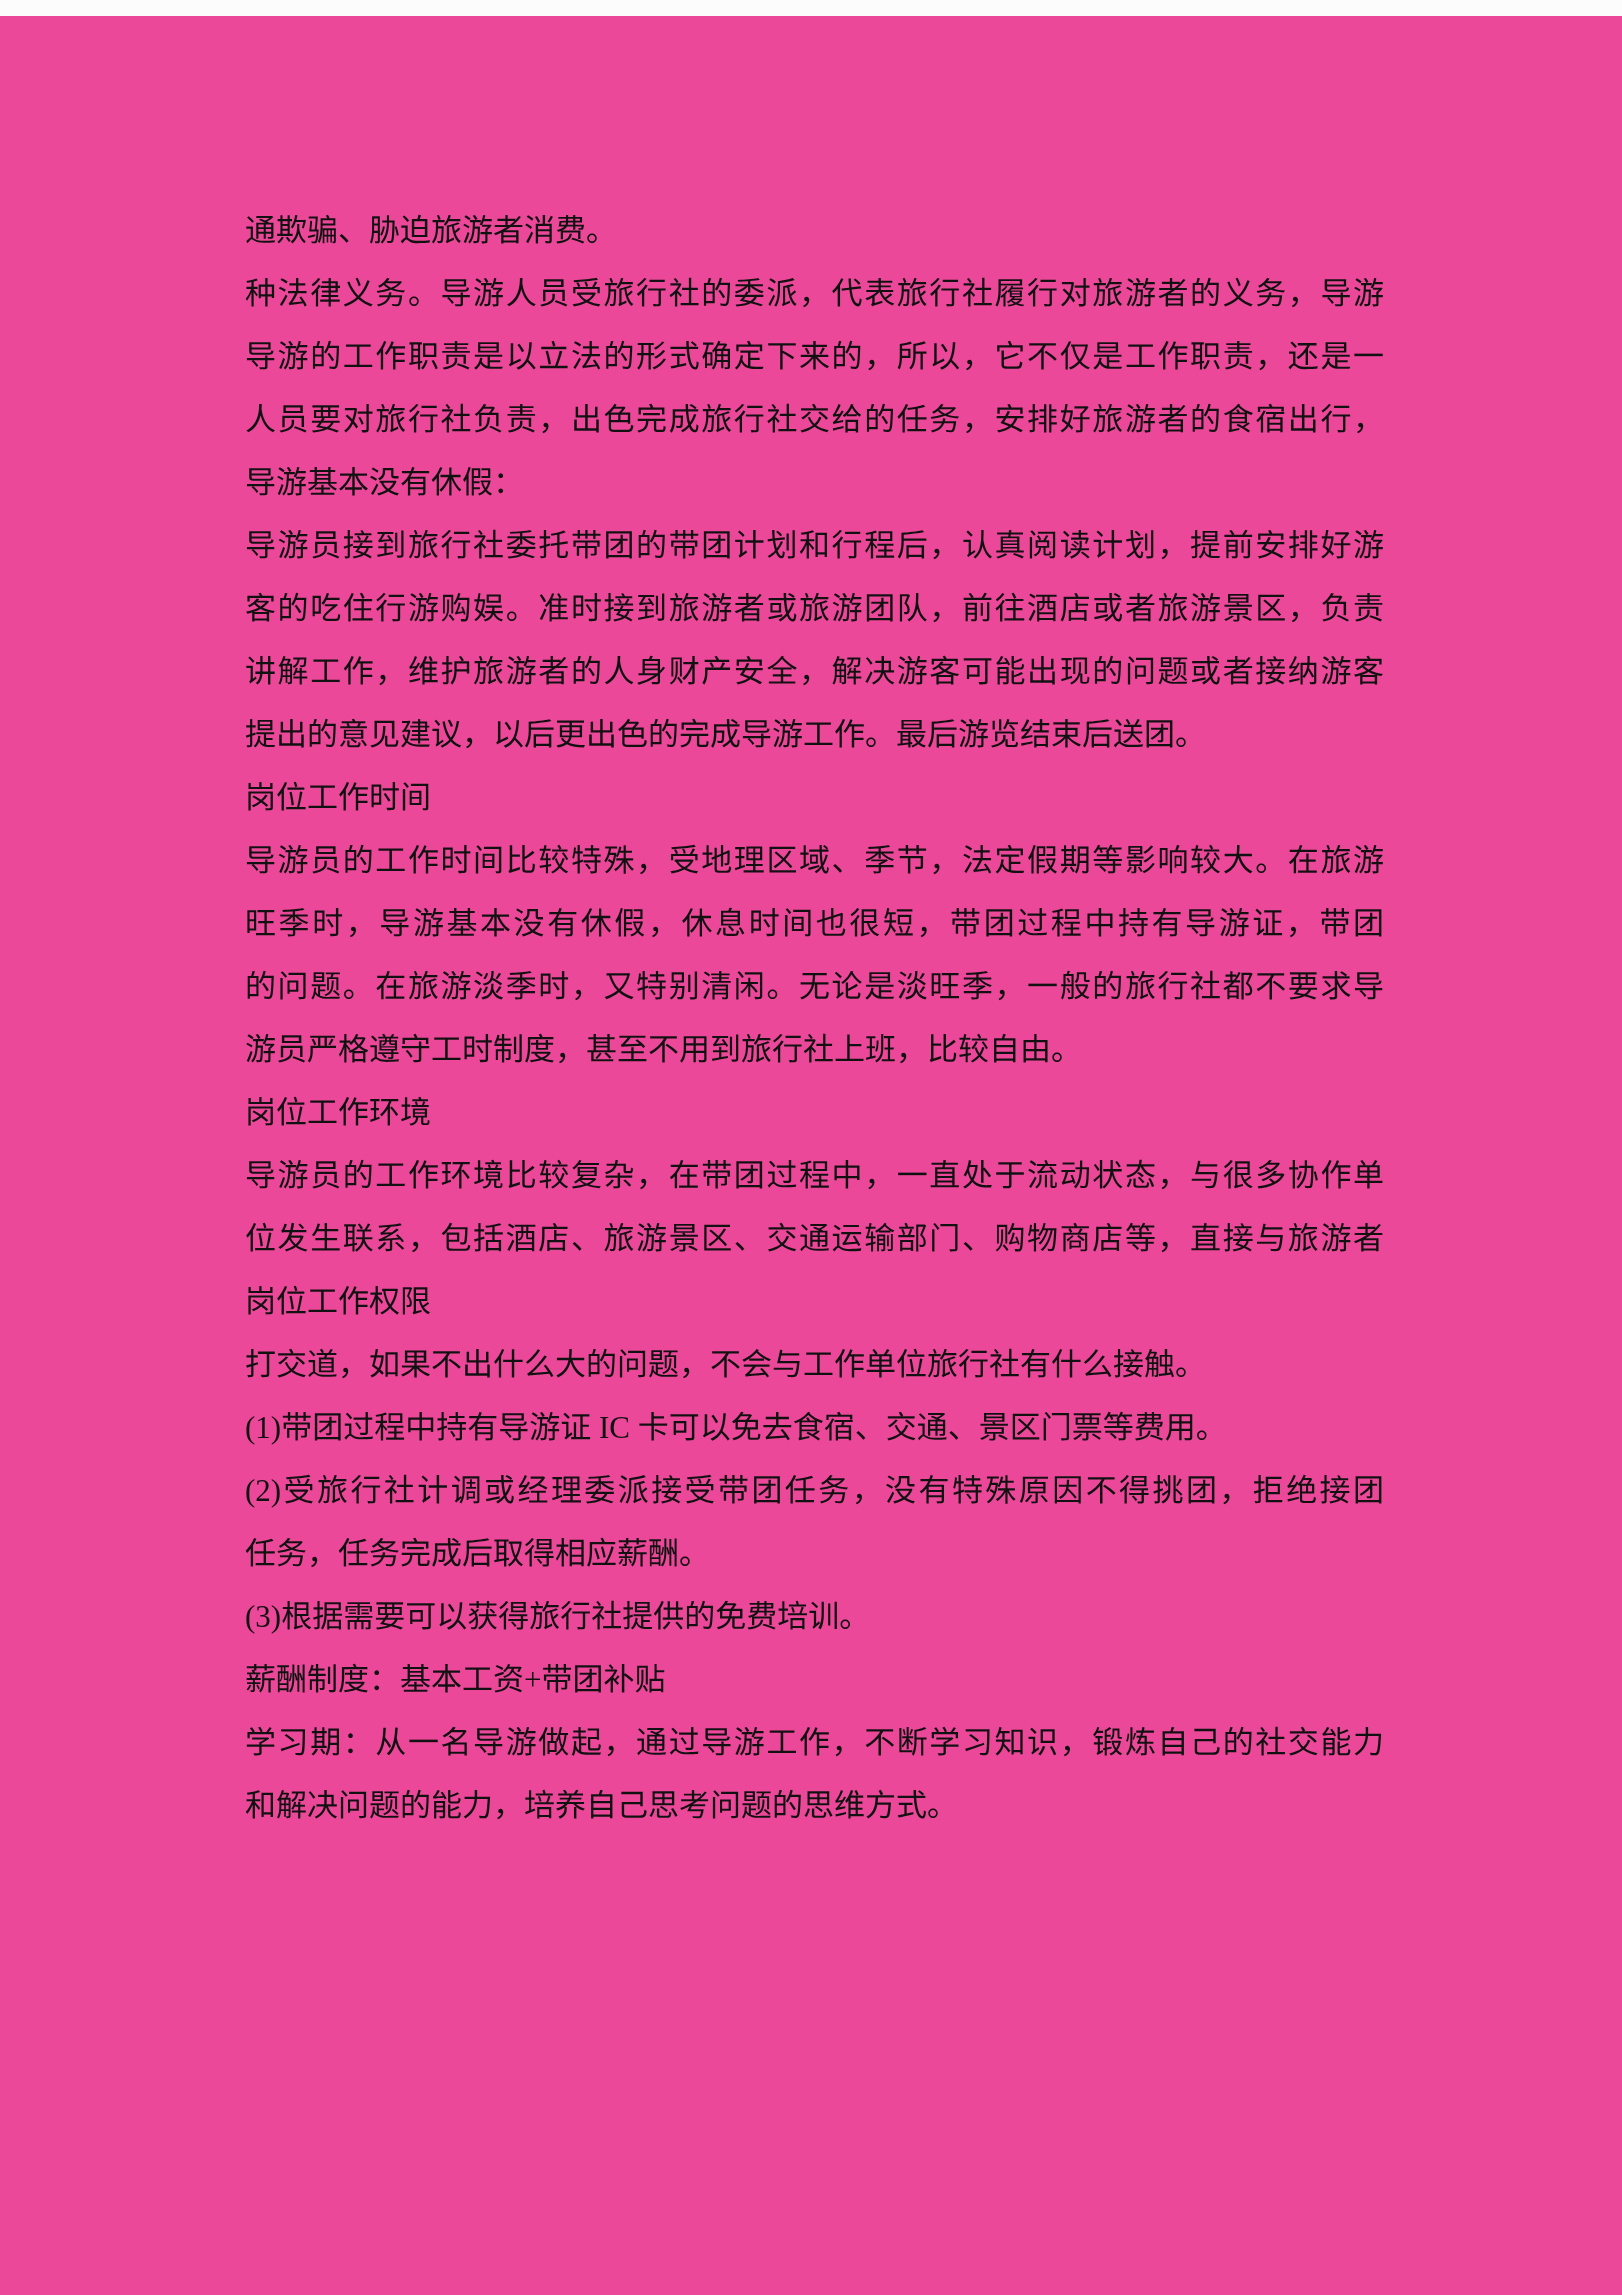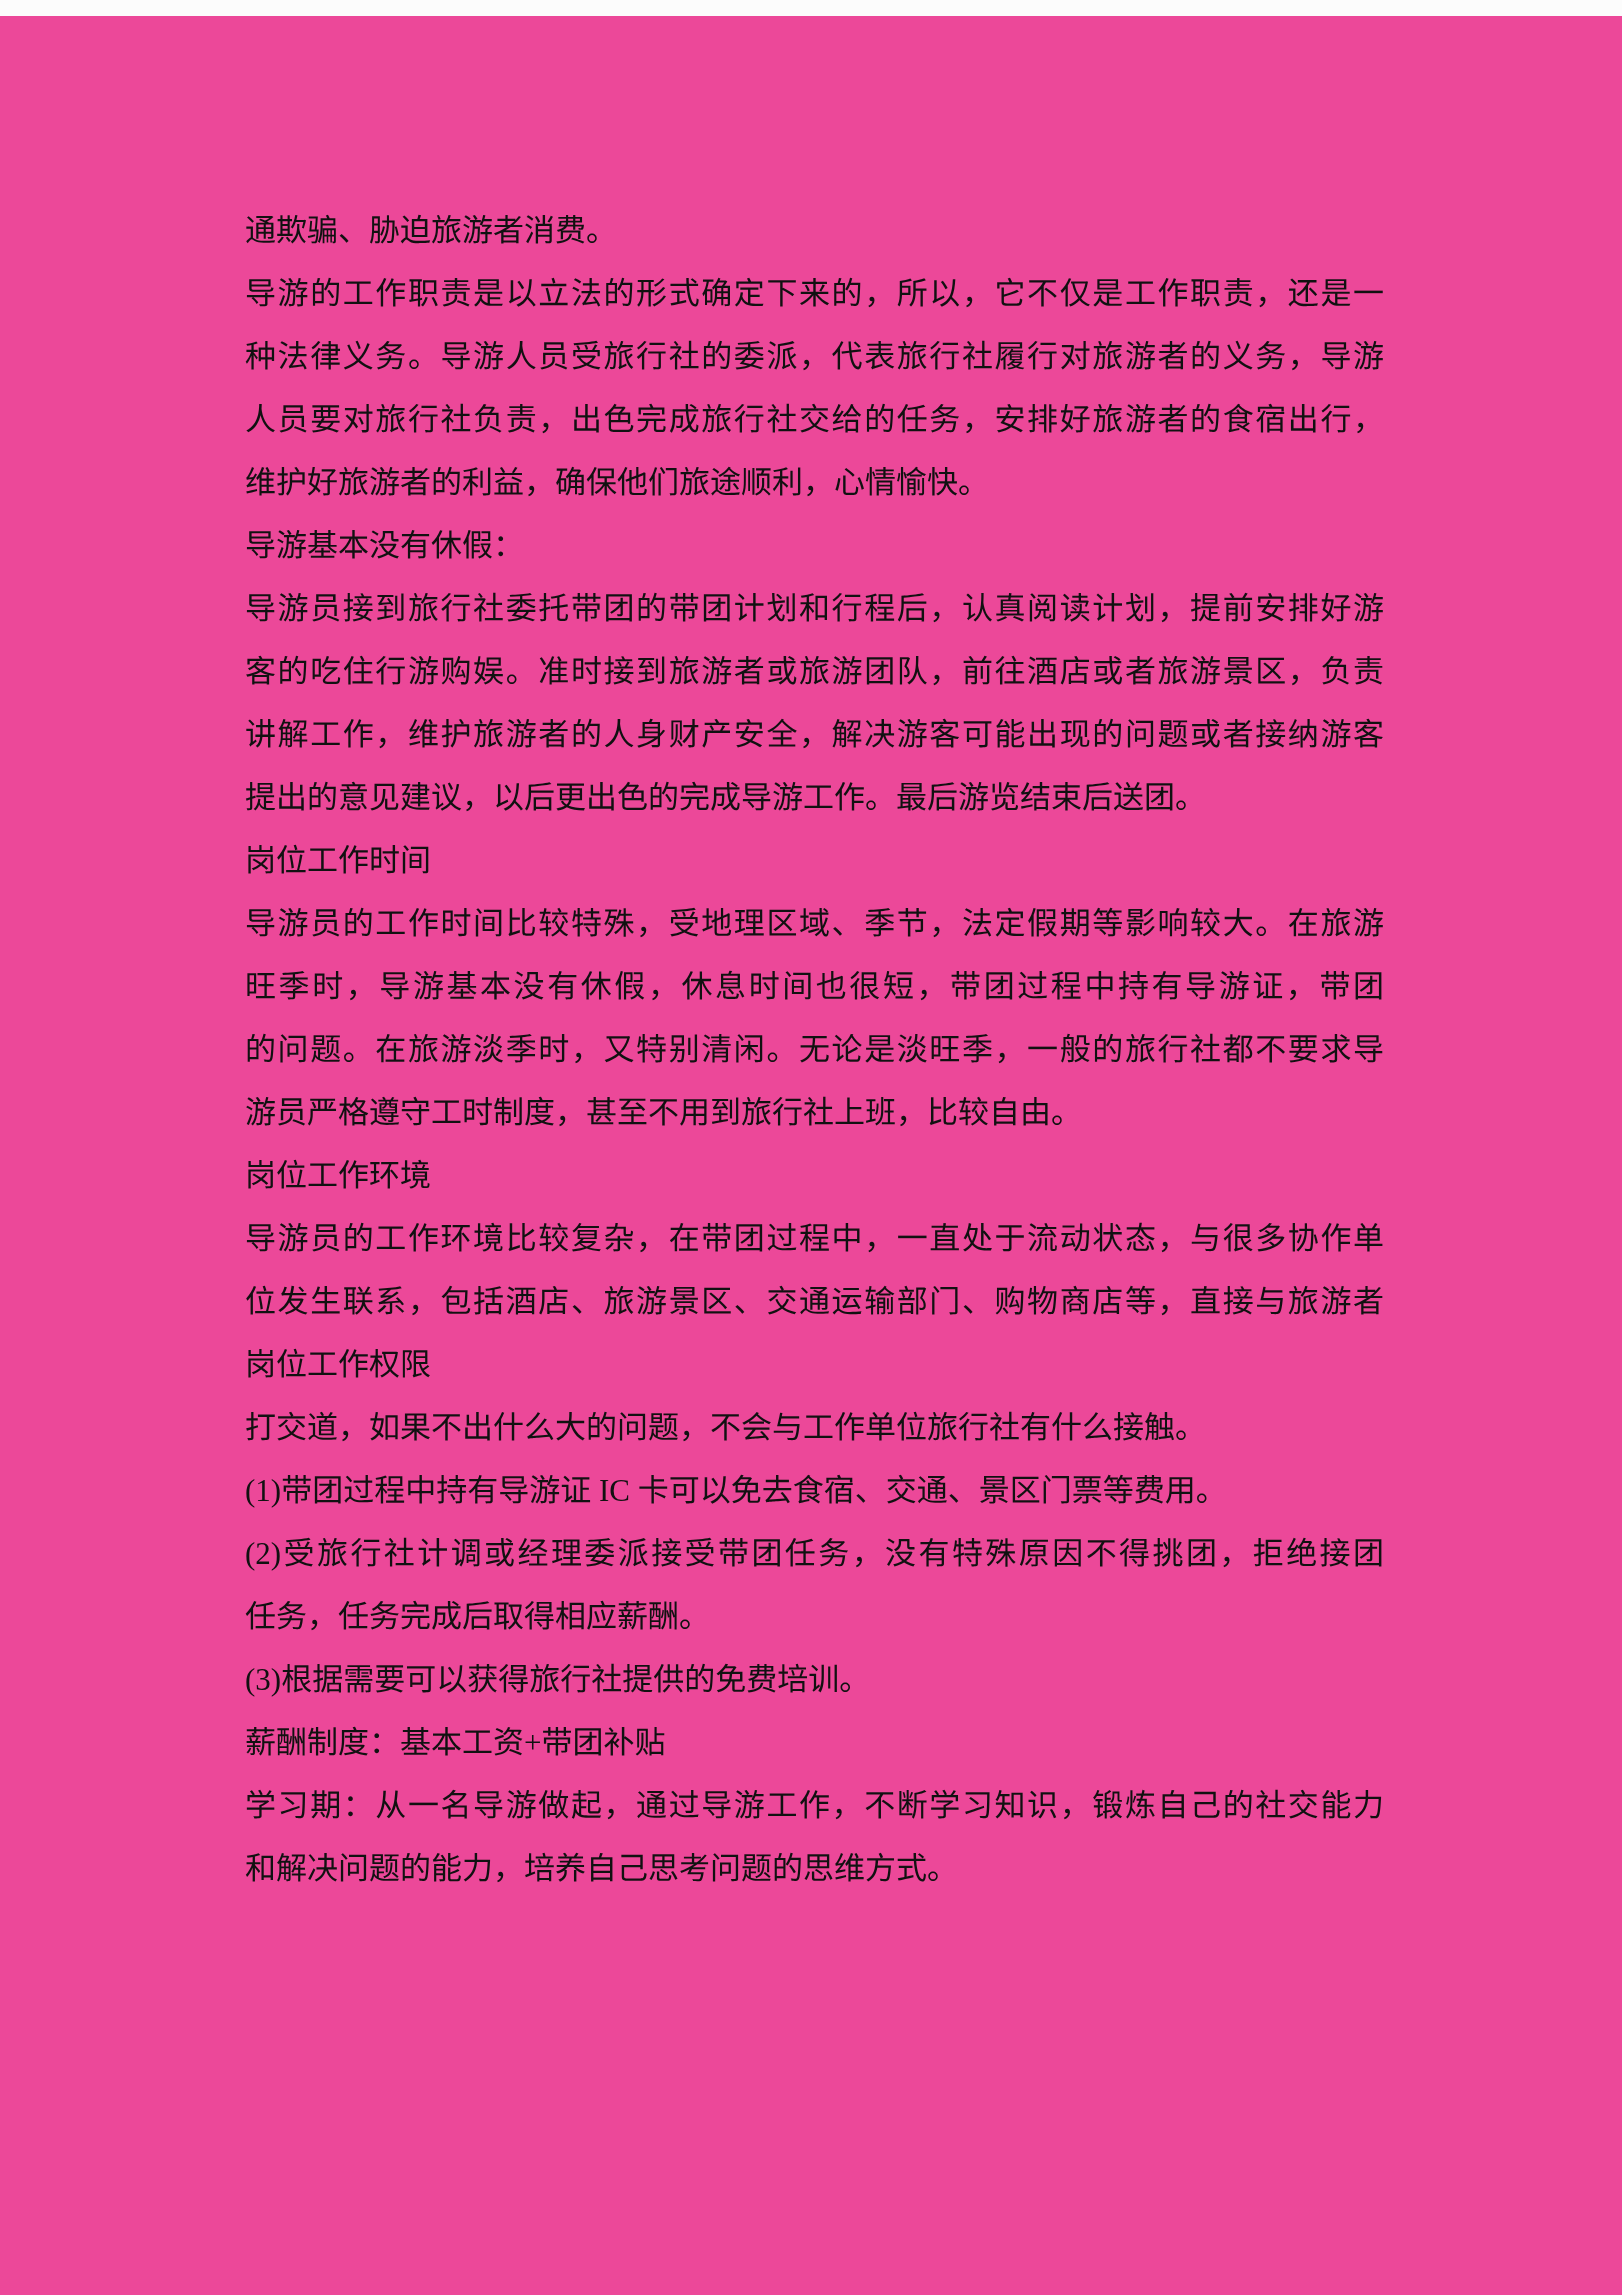--- a/index.html
+++ b/index.html
@@ -41,24 +41,23 @@
     text-align: justify;
     text-align-last: justify;
   }
 </style>
 </head>
 <body>
 
 <div class="page" style="background: #ec4899; margin-top: 16px;">
   <div class="text-block" style="color: rgb(17, 17, 17);">
     <div class="line">通欺骗、胁迫旅游者消费。</div>
+    <div class="line full">种法律义务。导游人员受旅行社的委派，代表旅行社履行对旅游者的义务，导游</div>
     <div class="line full">导游的工作职责是以立法的形式确定下来的，所以，它不仅是工作职责，还是一</div>
-    <div class="line full">种法律义务。导游人员受旅行社的委派，代表旅行社履行对旅游者的义务，导游</div>
     <div class="line full">人员要对旅行社负责，出色完成旅行社交给的任务，安排好旅游者的食宿出行，</div>
-    <div class="line">维护好旅游者的利益，确保他们旅途顺利，心情愉快。</div>
     <div class="line">导游基本没有休假：</div>
     <div class="line full">导游员接到旅行社委托带团的带团计划和行程后，认真阅读计划，提前安排好游</div>
     <div class="line full">客的吃住行游购娱。准时接到旅游者或旅游团队，前往酒店或者旅游景区，负责</div>
     <div class="line full">讲解工作，维护旅游者的人身财产安全，解决游客可能出现的问题或者接纳游客</div>
     <div class="line">提出的意见建议，以后更出色的完成导游工作。最后游览结束后送团。</div>
     <div class="line">岗位工作时间</div>
     <div class="line full">导游员的工作时间比较特殊，受地理区域、季节，法定假期等影响较大。在旅游</div>
     <div class="line full">旺季时，导游基本没有休假，休息时间也很短，带团过程中持有导游证，带团</div>
     <div class="line full">的问题。在旅游淡季时，又特别清闲。无论是淡旺季，一般的旅行社都不要求导</div>
     <div class="line">游员严格遵守工时制度，甚至不用到旅行社上班，比较自由。</div>

